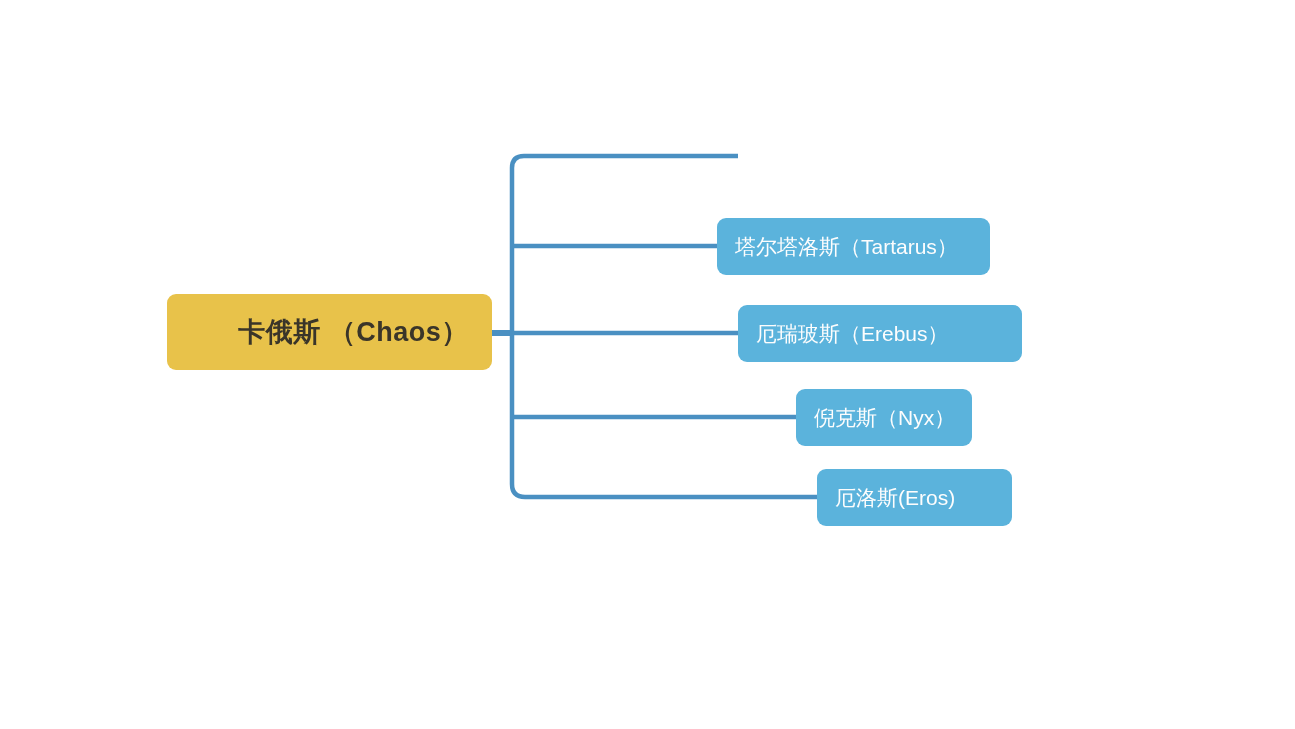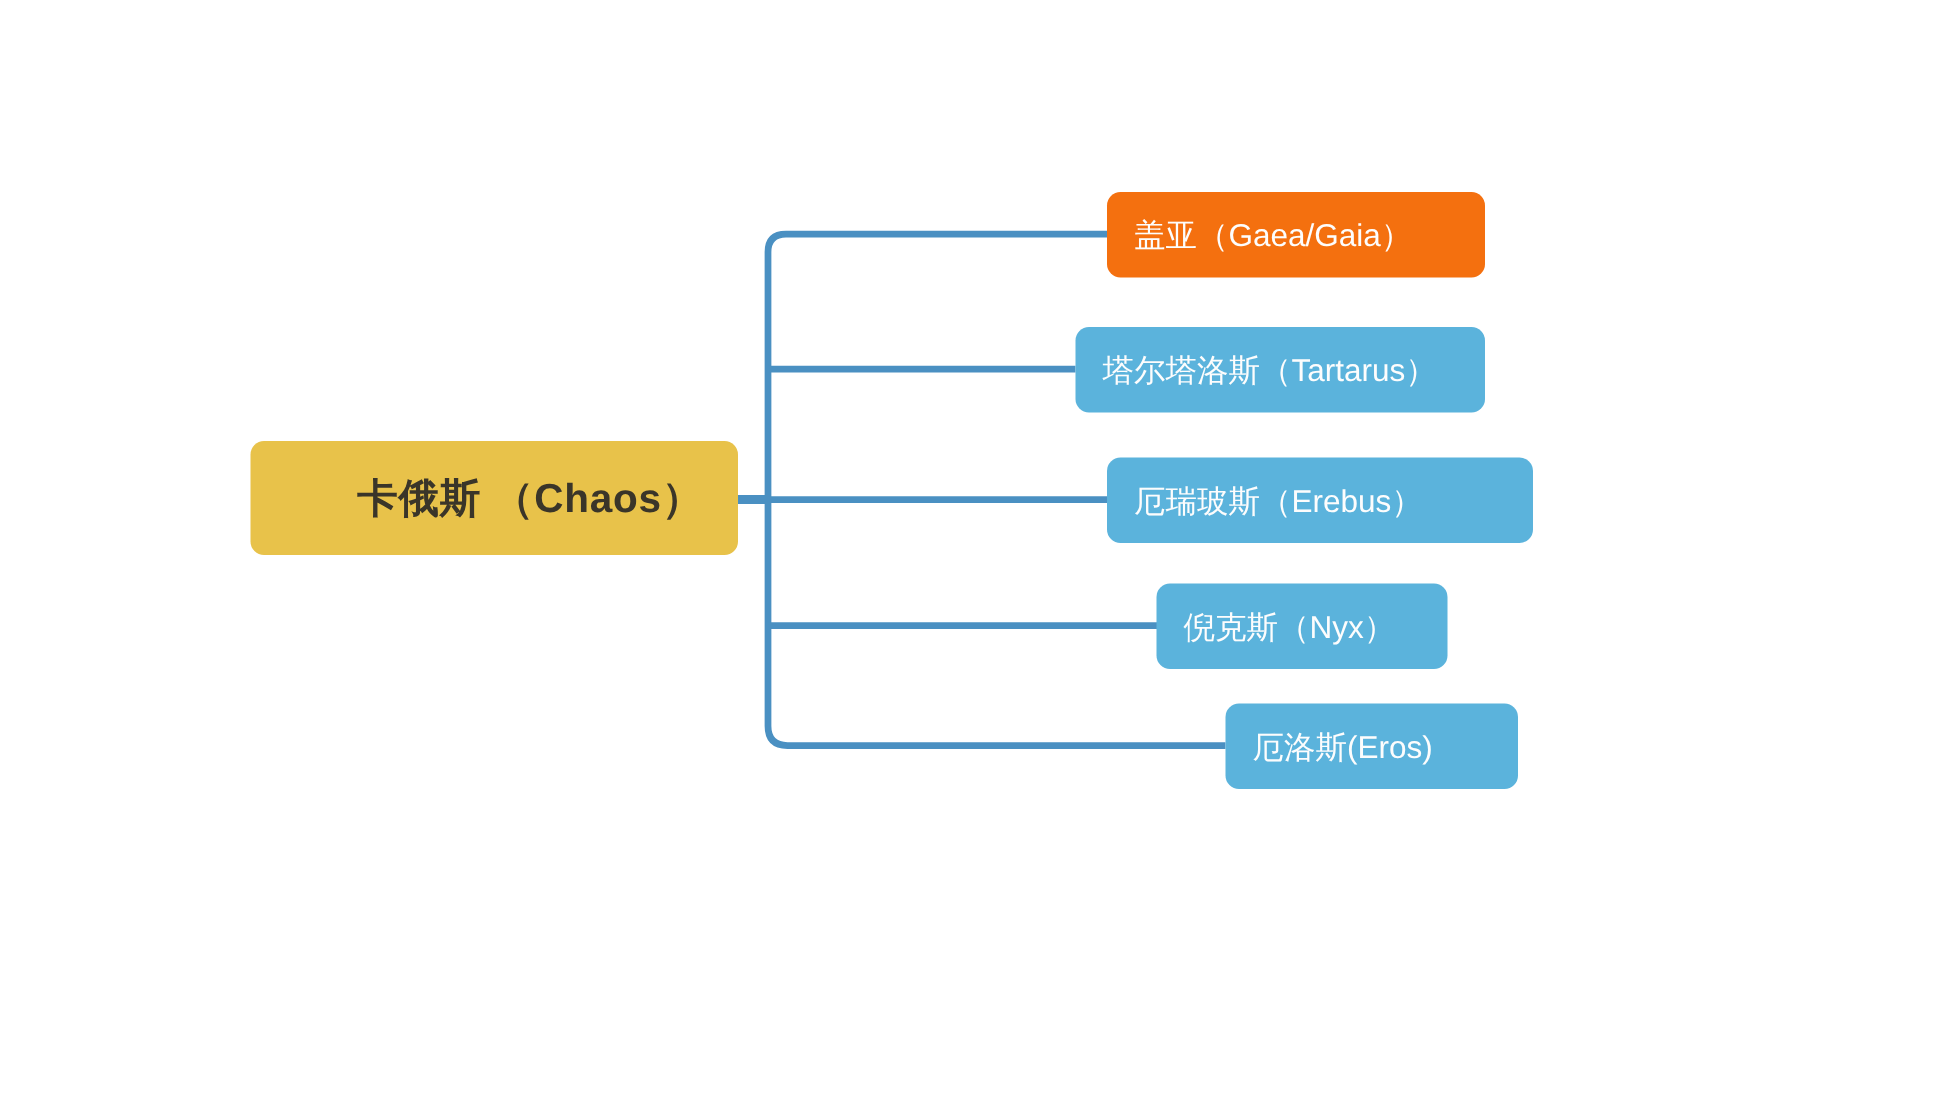--- a/index.html
+++ b/index.html
@@ -66,21 +66,21 @@
     font-size: 21px;
     font-weight: normal;
   }
 
   .c-orange { background: #f4700f; }
   .c-blue   { background: #5bb3dc; }
 
   .n1 { left: 738px; top: 128px; width: 252px; }
   .n2 { left: 717px; top: 218px; width: 273px; align-items: center; }
   .n3 { left: 738px; top: 305px; width: 284px; }
-  .n4 { left: 771px; top: 389px; width: 194px; }
+  .n4 { left: 796px; top: 389px; width: 176px; }
   .n5 { left: 817px; top: 469px; width: 195px; }
 </style>
 </head>
 <body>
 
 <div id="canvas">
 
   <svg id="connectors" viewBox="0 0 1295 729" width="1295" height="729" xmlns="http://www.w3.org/2000/svg">
     <g fill="none" stroke="#4a90c2" stroke-width="4.5" stroke-linecap="butt" stroke-linejoin="round">
 
@@ -97,23 +97,20 @@
       <path d="M 512 417 L 796 417"></path>
 
       <path d="M 512 484 Q 512 497 525 497 L 817 497"></path>
     </g>
   </svg>
 
   <div class="node node-root">
     <span class="node-label">卡俄斯 （Chaos）</span>
   </div>
 
-  <div class="node node-child c-orange n1">
-    <span class="node-label">盖亚（Gaea/Gaia）</span>
-  </div>
 
   <div class="node node-child c-blue n2">
     <span class="node-label">塔尔塔洛斯（Tartarus）</span>
   </div>
 
   <div class="node node-child c-blue n3">
     <span class="node-label">厄瑞玻斯（Erebus）</span>
   </div>
 
   <div class="node node-child c-blue n4">

